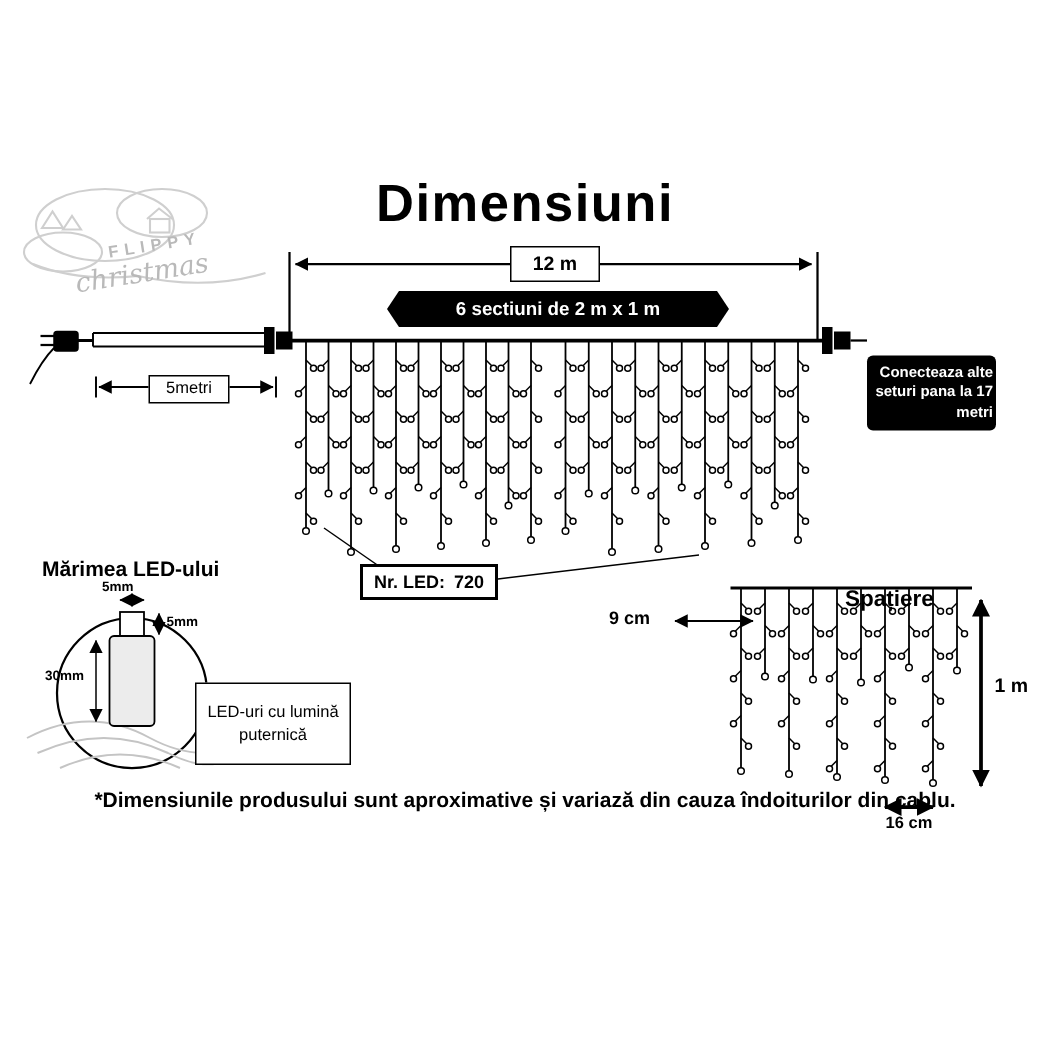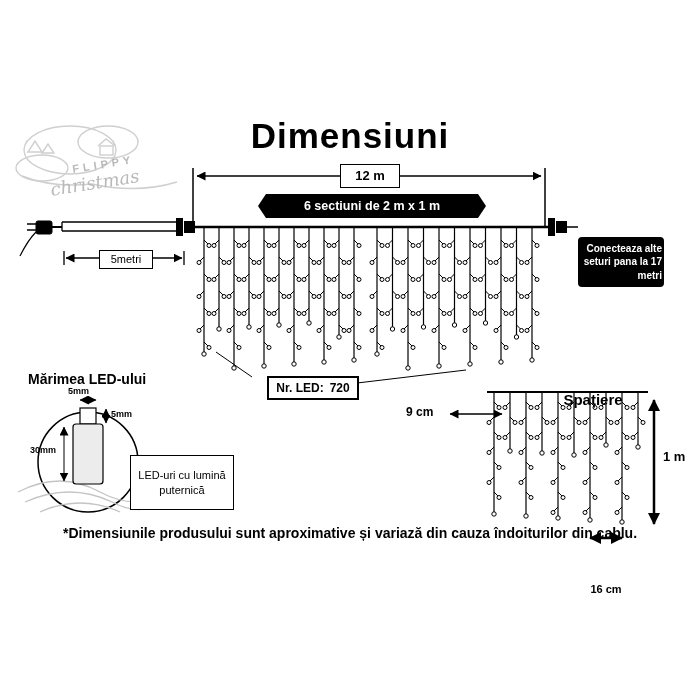--- a/index.html
+++ b/index.html
@@ -16,25 +16,25 @@
              font-size:13px;font-weight:bold;text-align:center;line-height:22px;}
   .sections-bar{left:258px;top:194px;width:228px;height:24px;background:#000;color:#fff;
                 font-size:12.5px;font-weight:bold;text-align:center;line-height:24px;
                 clip-path:polygon(0 50%,3.5% 0,96.5% 0,100% 50%,96.5% 100%,3.5% 100%);}
   .lead-label{left:99px;top:250px;width:52px;height:17px;background:#fff;border:1px solid #000;
               font-size:11px;font-weight:normal;text-align:center;line-height:16px;}
   .connect-box{left:578px;top:192px;width:86px;height:50px;background:#000;color:#fff;border-radius:4px;
                font-size:10px;font-weight:bold;text-align:right;display:flex;align-items:center;
                justify-content:center;padding:2px;box-sizing:border-box;line-height:1.35;margin-top:45px;}
   .nrled-box{left:240px;top:376px;width:92px;height:24px;background:#fff;border:2px solid #000;
-             font-size:12px;font-weight:bold;display:flex;align-items:center;justify-content:center;gap:6px;box-sizing:border-box;margin-left:27px;}
+             font-size:12px;font-weight:bold;display:flex;align-items:center;justify-content:center;gap:6px;box-sizing:border-box;}
   .spatiere{left:548px;top:356px;width:90px;text-align:center;font-size:15px;font-weight:bold;margin-top:35px;}
   .gap9{left:406px;top:405px;font-size:12px;font-weight:bold;}
   .onem{left:663px;top:449px;font-size:13px;font-weight:bold;}
-  .gap16{left:574px;top:543px;width:64px;text-align:center;font-size:11px;font-weight:bold;margin-top:40px;}
+  .gap16{left:574px;top:543px;width:64px;text-align:center;font-size:11px;font-weight:bold;}
   .led-title{left:28px;top:371px;font-size:14px;font-weight:bold;}
   .d5top{left:68px;top:386px;font-size:9px;font-weight:bold;}
   .d5side{left:111px;top:409px;font-size:9px;font-weight:bold;}
   .d30{left:30px;top:445px;font-size:9px;font-weight:bold;}
   .led-note{left:130px;top:455px;width:104px;height:55px;background:#fff;border:1.5px solid #000;
             font-size:11px;text-align:center;display:flex;align-items:center;justify-content:center;
             box-sizing:border-box;padding:2px;line-height:1.3;}
   .footnote{left:20px;top:525px;width:660px;text-align:center;font-size:14px;font-weight:bold;}
 </style>
 </head>

